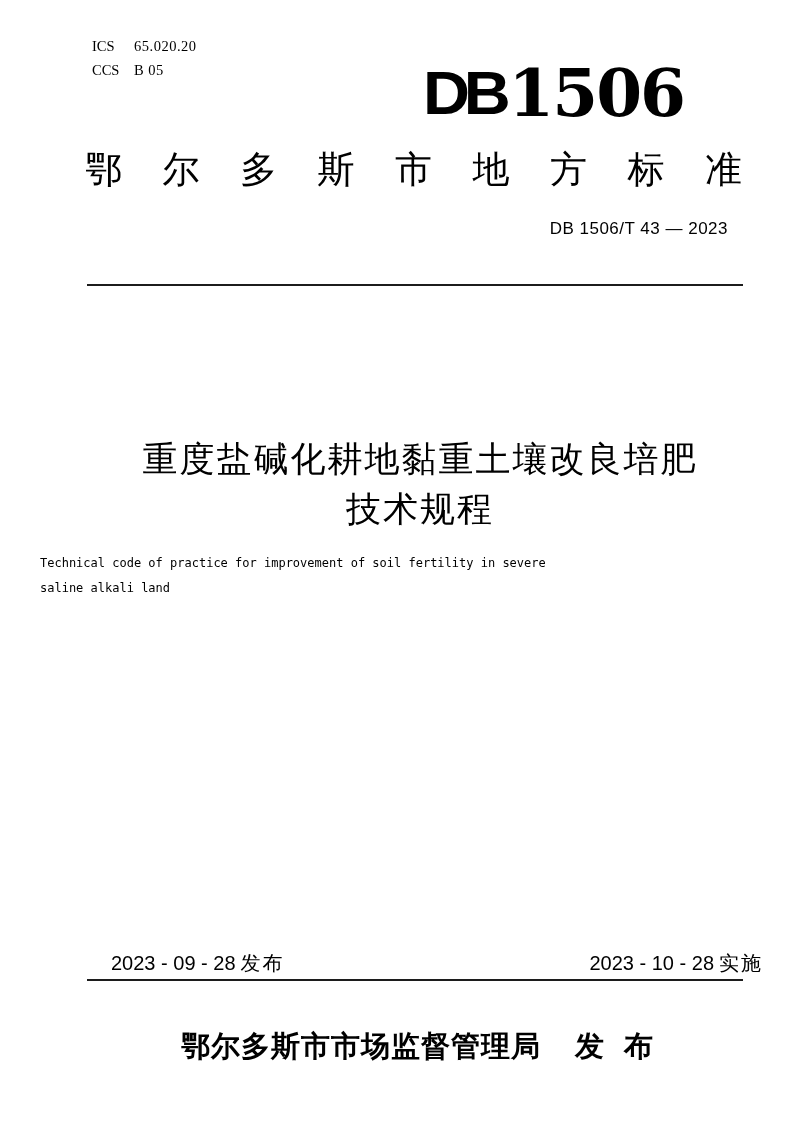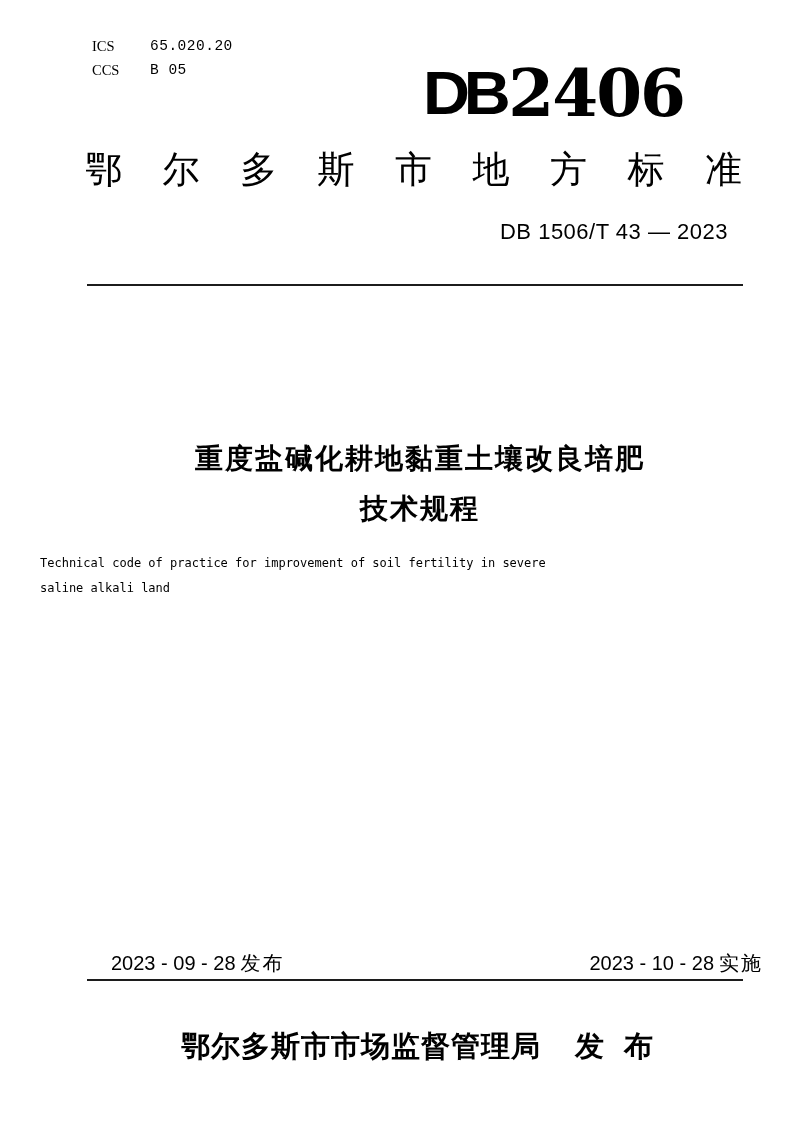--- a/index.html
+++ b/index.html
@@ -13,21 +13,21 @@
     color: #000000;
     font-family: "Liberation Sans", sans-serif;
     overflow: hidden;
     padding-left: 28px;
   }
 
   
   .meta-block { position: absolute; left: 92px; top: 34px; font-size: 14.5px; line-height: 24px; }
   .meta-row { display: flex; }
   .meta-label { font-family: "Liberation Serif", serif; width: 42px; }
-  .meta-value { font-family: Liberation Mono, monospace; letter-spacing: 0.5px; margin-left: 16px; }
+  .meta-value { font-family: Liberation Serif, serif; letter-spacing: 0.5px; }
 
   
   .logo { position: absolute; right: 116px; top: 60px; display: flex; align-items: center; line-height: 1; }
   .logo-db {
     font-family: "Liberation Sans", sans-serif;
     font-weight: bold;
     font-size: 62px;
     letter-spacing: -6px;
     transform: scaleX(1.05);
     transform-origin: left bottom;
@@ -43,32 +43,32 @@
   
   .standard-name {
     position: absolute; left: 85px; top: 148px; width: 657px;
     font-size: 37px; line-height: 44px; font-weight: normal;
     text-align: justify; text-align-last: justify;
   }
 
   
   .standard-code {
     position: absolute; right: 72px; top: 219px;
-    font-size: 22px; letter-spacing: 0.5px;
+    font-size: 17px; letter-spacing: 0.5px;
   }
 
   .rule { position: absolute; left: 87px; width: 656px; height: 2px; }
   .rule-top { top: 284px; }
   .rule-bottom { top: 979px; }
 
   
   .title-cn {
     position: absolute; left: 40px; top: 434px; width: 760px;
-    text-align: center; font-weight: bold;
-    font-size: 28px; line-height: 50px; letter-spacing: 2px;
+    text-align: center; font-weight: normal;
+    font-size: 35px; line-height: 50px; letter-spacing: 2px;
   }
 
   
   .title-en {
     position: absolute; left: 40px; top: 551px; width: 760px;
     text-align: left;
     font-family: "DejaVu Sans Mono", monospace;
     font-size: 12px; line-height: 25px;
   }
 
@@ -99,21 +99,21 @@
       <span class="meta-value">65.020.20</span>
     </div>
     <div class="meta-row">
       <span class="meta-label">CCS</span>
       <span class="meta-value">B 05</span>
     </div>
   </div>
 
   <div class="logo">
     <span class="logo-db">DB</span>
-    <span class="logo-num">2406</span>
+    <span class="logo-num">1506</span>
   </div>
 
   <div class="standard-name">鄂尔多斯市地方标准</div>
 
   <div class="standard-code">DB 1506/T 43 — 2023</div>
 
   <div class="rule rule-top" style="background: rgb(28, 28, 28);"></div>
 
   <div class="title-cn">
     <div>重度盐碱化耕地黏重土壤改良培肥</div>

